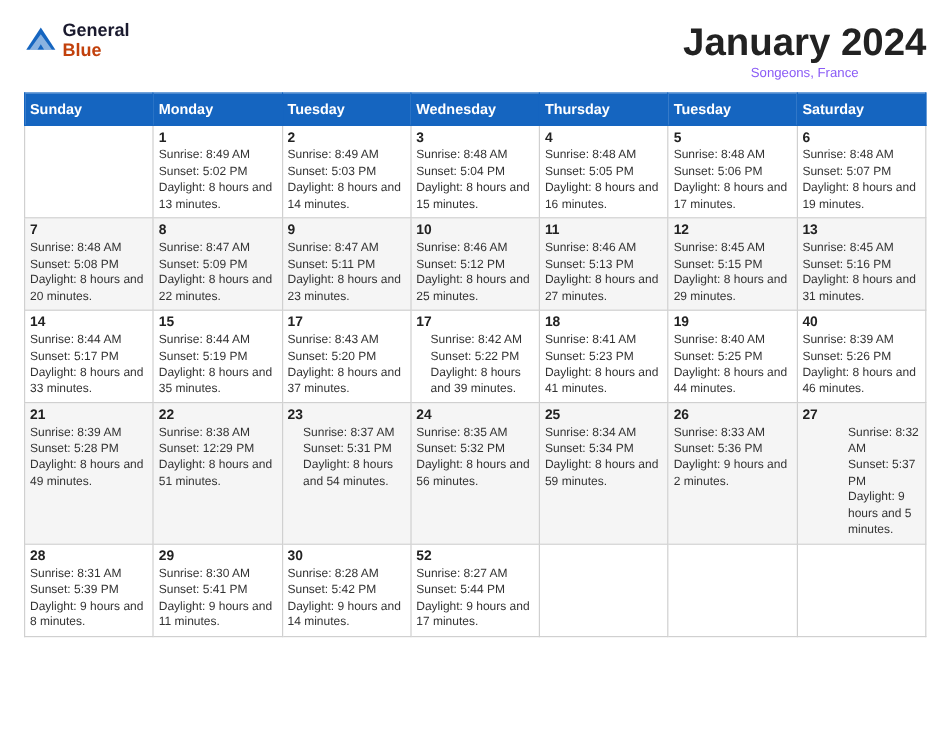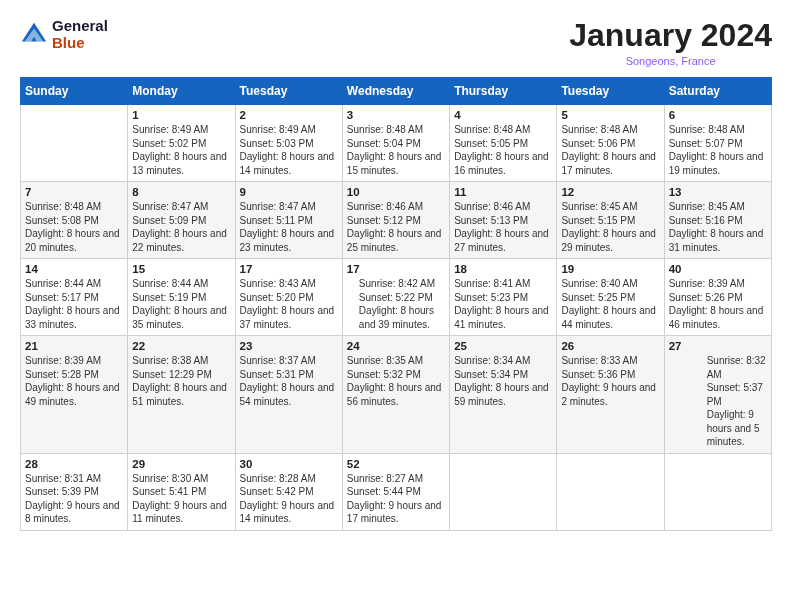--- a/index.html
+++ b/index.html
@@ -273,21 +273,21 @@
 Daylight: 8 hours and 49 minutes.</div>
           </td>
           <td>
             <span class="day-number">22</span>
             <div class="cell-text" style="white-space: pre-line;">Sunrise: 8:38 AM
 Sunset: 12:29 PM
 Daylight: 8 hours and 51 minutes.</div>
           </td>
           <td>
             <span class="day-number">23</span>
-            <div class="cell-text" style="white-space: pre-line;">Sunrise: 8:37 AM
+            <div class="cell-text" style="white-space: pre-line; margin-left: 13px;">Sunrise: 8:37 AM
 Sunset: 5:31 PM
 Daylight: 8 hours and 54 minutes.</div>
           </td>
           <td>
             <span class="day-number">24</span>
             <div class="cell-text" style="white-space: pre-line;">Sunrise: 8:35 AM
 Sunset: 5:32 PM
 Daylight: 8 hours and 56 minutes.</div>
           </td>
           <td>

